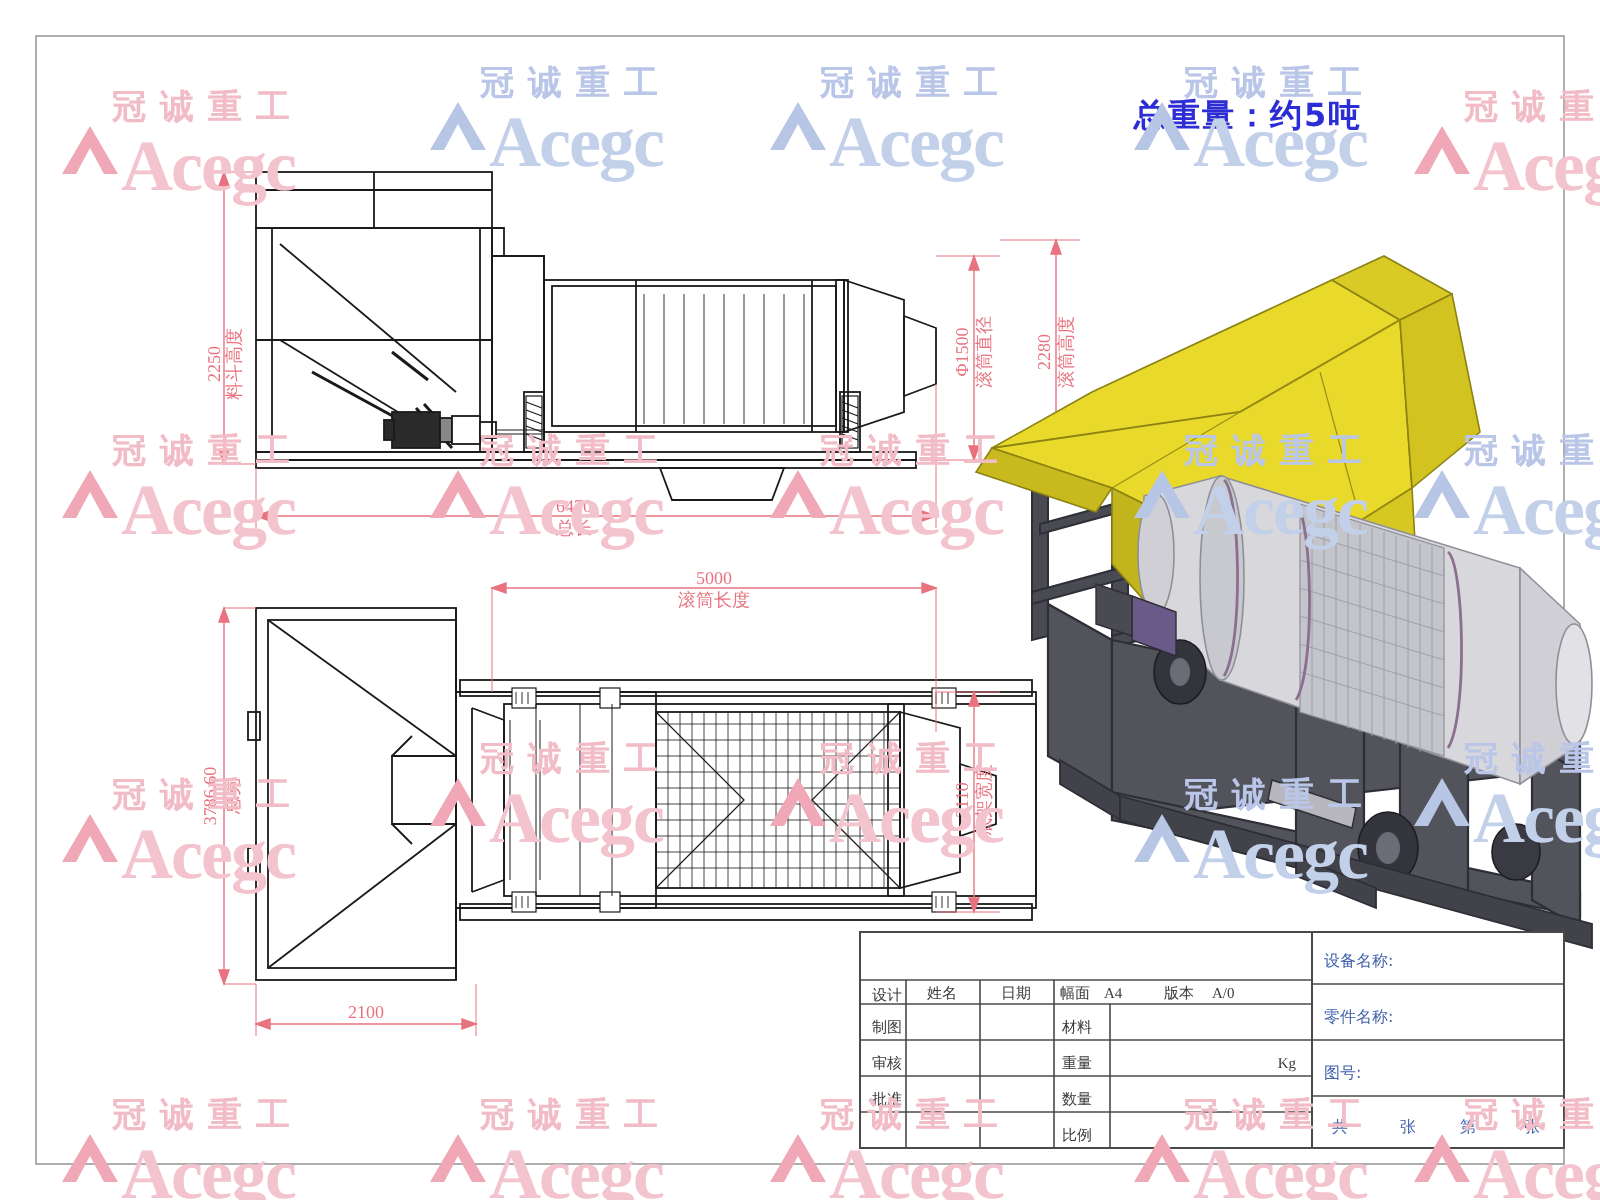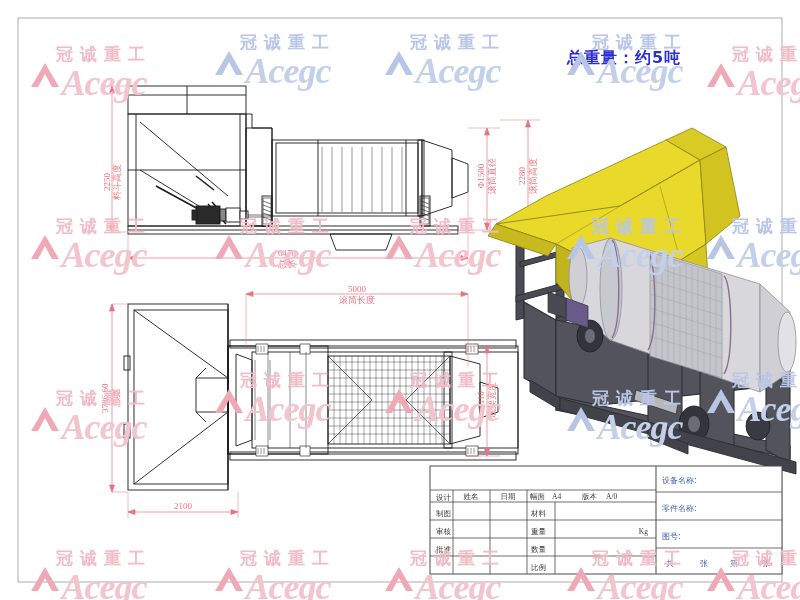--- a/index.html
+++ b/index.html
@@ -21,21 +21,21 @@
     font-family:"DejaVu Sans","Liberation Sans",sans-serif;
     font-size:17px;font-weight:700;letter-spacing:7px;
     color:#f0b9c4;
     text-align:center;
     line-height:20px;
     white-space:nowrap;
   }
   .wm .wm-en{
     position:relative;
     font-family:"Liberation Serif","DejaVu Serif",serif;
-    font-size:36px;font-weight:700;font-style:italic;
+    font-size:36px;font-weight:700;
     color:#c9d6ef;
     line-height:38px;letter-spacing:-1px;
     text-align:center;
     white-space:nowrap;
   }
   .wm .wm-a{
     position:absolute;left:6px;top:18px;
     width:30px;height:26px;
   }
   .wm.blue .wm-cn{color:#b9c6e8;}

